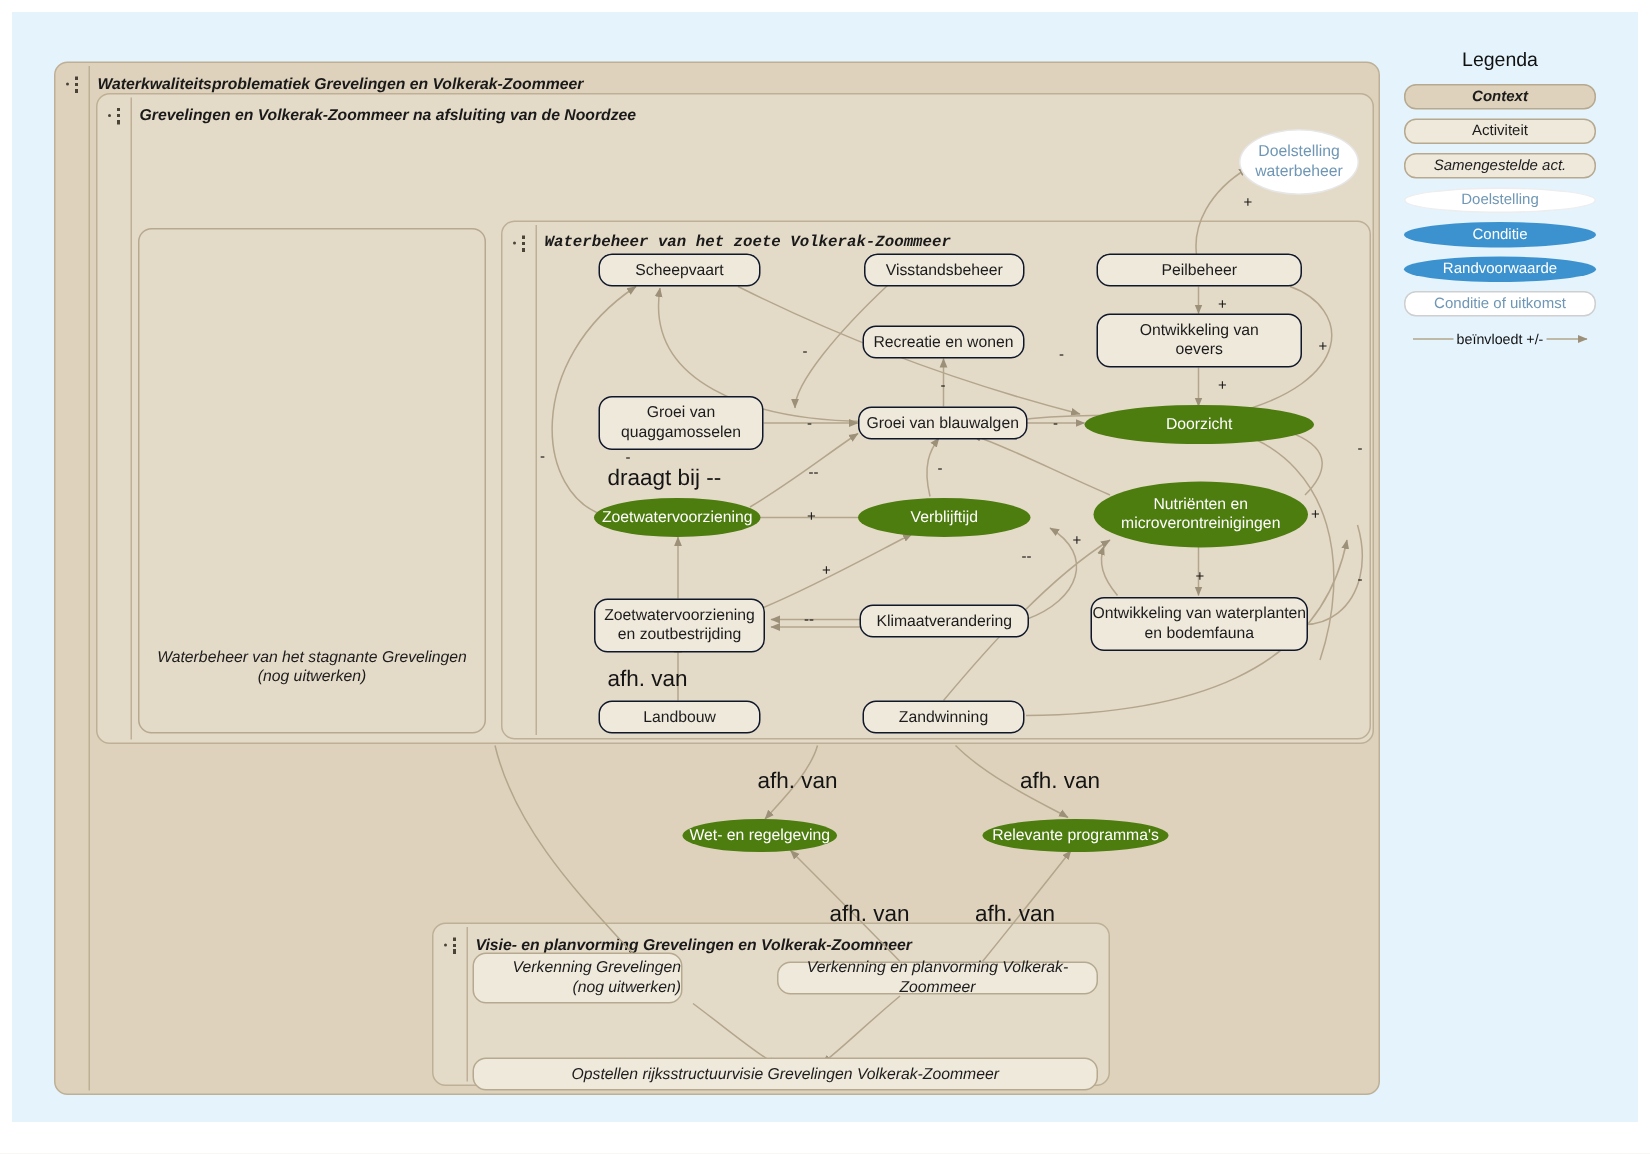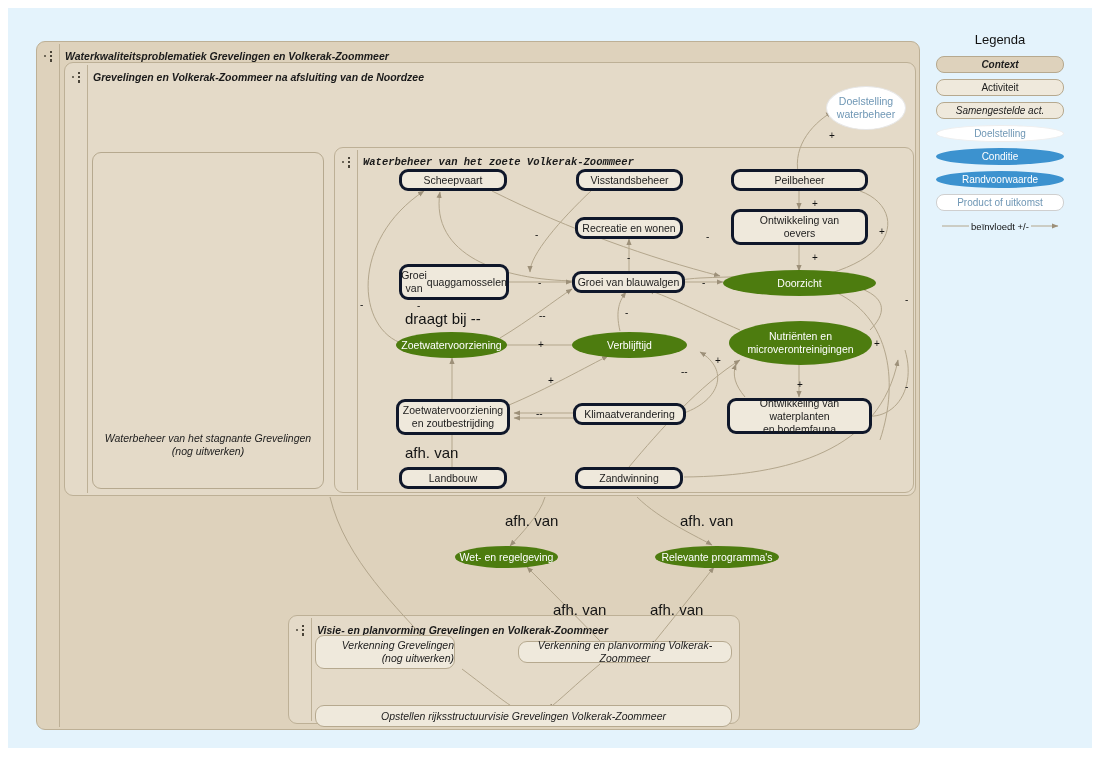--- a/index.html
+++ b/index.html
@@ -88,21 +88,21 @@
     align-items: center;
     justify-content: center;
     text-align: center;
     font-size: 10.5px;
     line-height: 13px;
     color: #1c1c1c;
     z-index: 5;
   }
   .node.activity {
     background: #efe9dc;
-    border: 3px solid #0f172a;
+    border: 1px solid #0f172a;
     border-radius: 9px;
   }
   .node.composite {
     background: #efe9dc;
     border: 1px solid #b6a98f;
     border-radius: 9px;
     font-style: italic;
   }
   .node.plainbox {
     background: transparent;
@@ -354,21 +354,21 @@
 
   <div class="node activity" style="left:575px; top:217px; width:108px; height:22px;">
     <span>Recreatie en wonen</span>
   </div>
 
   <div class="node activity" style="left:731px; top:209px; width:137px; height:36px; flex-direction:column;">
     <div>Ontwikkeling van</div>
     <div>oevers</div>
   </div>
 
-  <div class="node activity" style="left:399px; top:264px; width:110px; height:36px; flex-direction:row;">
+  <div class="node activity" style="left:399px; top:264px; width:110px; height:36px; flex-direction:column;">
     <div>Groei van</div>
     <div>quaggamosselen</div>
   </div>
 
   <div class="node activity" style="left:572px; top:271px; width:113px; height:22px;">
     <span>Groei van blauwalgen</span>
   </div>
 
   <div class="node condition" style="left:723px; top:270px; width:153px; height:26px;">
     <span>Doorzicht</span>
@@ -445,21 +445,21 @@
     <div class="leg-item leg-goal">
         <span>Doelstelling</span>
       </div>
     <div class="leg-item leg-cond">
         <span>Conditie</span>
       </div>
     <div class="leg-item leg-rand">
         <span>Randvoorwaarde</span>
       </div>
     <div class="leg-item leg-product">
-        <span>Product of uitkomst</span>
+        <span>Conditie of uitkomst</span>
       </div>
 
     <div class="leg-arrow">
       <svg width="128" height="18" style="position:absolute; left:0; top:0;">
         <defs>
           <marker id="ah2" markerWidth="7" markerHeight="7" refX="6" refY="3" orient="auto" markerUnits="userSpaceOnUse">
             <path d="M0,0.4 L6.4,3 L0,5.6 z" fill="#9d9079"></path>
           </marker>
         </defs>
         <line x1="6" y1="9" x2="122" y2="9" stroke="#b3a68c" stroke-width="1" marker-end="url(#ah2)"></line>

